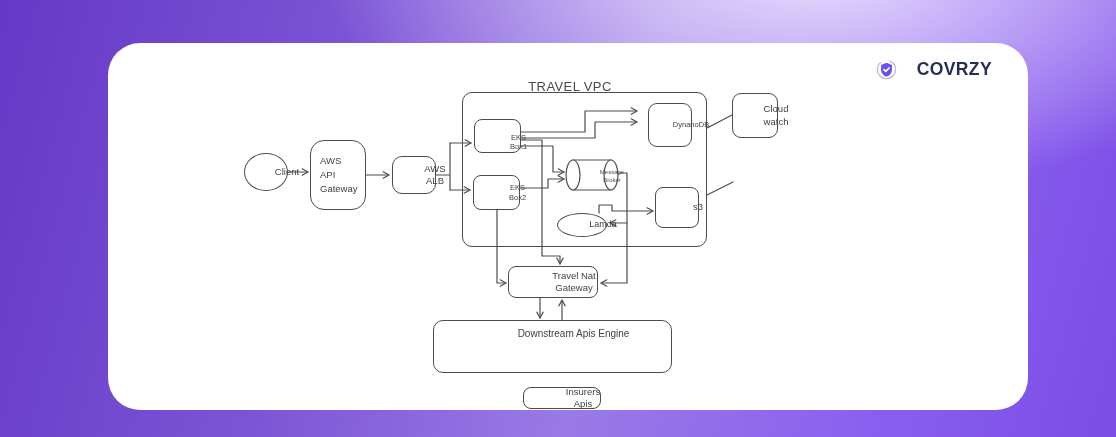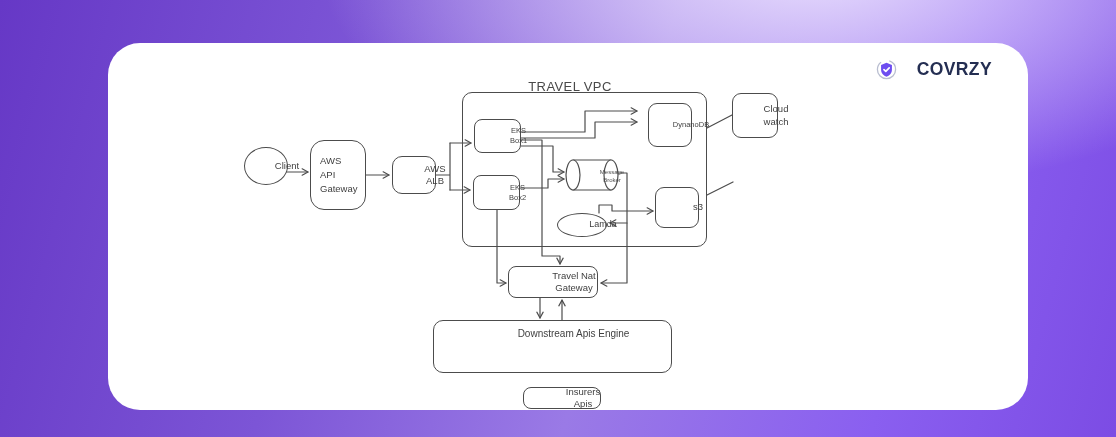--- a/index.html
+++ b/index.html
@@ -28,31 +28,31 @@
     position:absolute;left:412px;top:36px;width:100px;z-index:3;
     text-align:center;font-size:13px;letter-spacing:.4px;color:#494949;
   }
   .node{
     position:absolute;z-index:3;box-sizing:border-box;
     border:1.2px solid #4c4c4c;background:#fff;border-radius:9px;
     display:flex;flex-direction:column;align-items:center;justify-content:center;
     text-align:center;color:#3f3f3f;font-size:9.5px;line-height:1.3;padding-left:42px;
   }
   .node span{display:block;}
-  .client{left:136px;top:104px;width:38px;height:38px;border-radius:50%;}
+  .client{left:136px;top:110px;width:38px;height:38px;border-radius:50%;}
   .apigw{left:202px;top:97px;width:56px;height:70px;border-radius:14px;
          align-items:flex-start;padding-left:9px;line-height:1.45;text-align:left;}
   .alb{left:284px;top:113px;width:36px;height:38px;border-radius:10px;}
-  .eks1{left:366px;top:76px;width:47px;height:34px;border-radius:8px;font-size:7.5px;}
+  .eks1{left:366px;top:76px;width:47px;height:34px;border-radius:8px;font-size:7.5px;justify-content:flex-end;}
   .eks2{left:365px;top:132px;width:47px;height:35px;border-radius:8px;font-size:7.5px;}
   .dynamo{left:540px;top:60px;width:23px;height:44px;font-size:7.5px;}
   .mb-label{left:461px;top:119px;width:44px;height:28px;border:none;background:transparent;
             font-size:6px;line-height:1.35;color:#4f4f4f;z-index:3;}
   .lambda{left:449px;top:170px;width:50px;height:24px;border-radius:50%;font-size:9px;}
-  .s3{left:547px;top:144px;width:33px;height:41px;}
+  .s3{left:547px;top:144px;width:33px;height:41px;border-radius:8px;}
   .cw{left:624px;top:50px;width:46px;height:45px;}
   .sanity{left:625px;top:110px;width:44px;height:49px;}
   .nat{left:400px;top:223px;width:90px;height:32px;border-radius:8px;}
   .downstream{left:325px;top:277px;width:239px;height:53px;border-radius:10px;
               justify-content:flex-start;padding-top:6px;font-size:10px;}
   .insurers{left:89px;top:21px;width:78px;height:22px;border-radius:8px;font-size:9.5px;margin-top:45px;}
 </style>
 </head>
 <body>
 

